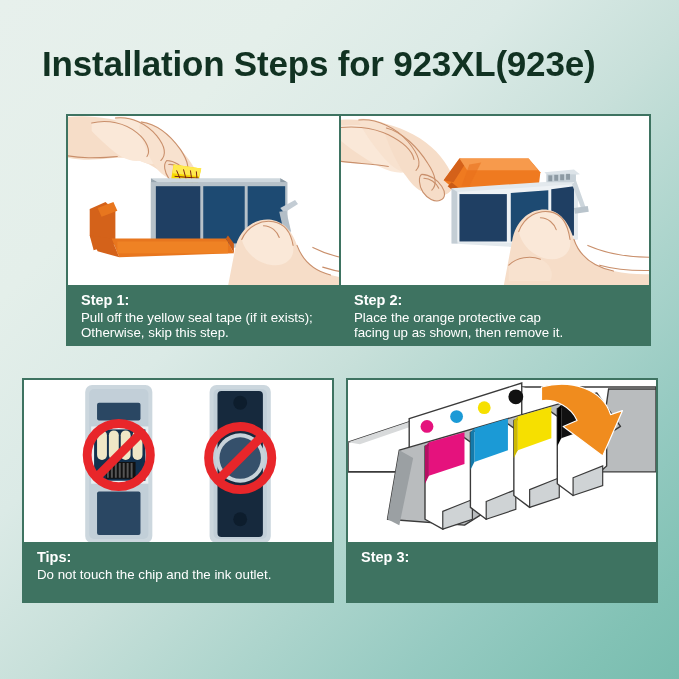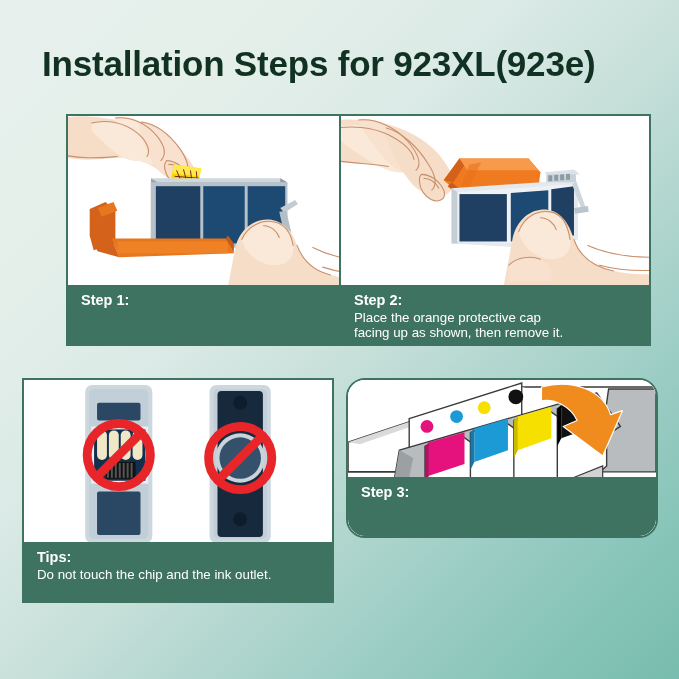--- a/index.html
+++ b/index.html
@@ -50,21 +50,21 @@
   .card {
     position: absolute;
     box-sizing: border-box;
     background: #ffffff;
     border: 2px solid #3e7361;
     overflow: hidden;
   }
   #card-step1 { left: 22px;  top: 114px; width: 312px; height: 232px; margin-left: 44px; }
   #card-step2 { left: 339px; top: 114px; width: 312px; height: 232px; }
   #card-tips  { left: 22px;  top: 378px; width: 312px; height: 225px; }
-  #card-step3 { left: 346px; top: 378px; width: 312px; height: 160px; border-radius: 19px; }
+  #card-step3 { left: 346px; top: 378px; width: 312px; height: 225px; }
 
   .illus {
     position: absolute;
     left: 0; right: 0; top: 0;
     background: #ffffff;
     overflow: hidden;
   }
   #card-step1 .illus, #card-step2 .illus { height: 169px; }
   #card-tips  .illus, #card-step3 .illus { height: 162px; }
 
@@ -177,20 +177,22 @@
             <path d="M232,130 C238,146 250,156 266,160"></path>
             <path d="M248,132 C264,140 286,146 310,146"></path>
             <path d="M258,152 C276,158 300,160 320,159"></path>
             <path d="M198,110 C206,110 212,116 214,122"></path>
           </g>
         </g>
       </svg>
     </div>
     <div class="caption">
       <div class="cap-head">Step 1:</div>
+      <div class="cap-body">Pull off the yellow seal tape (if it exists);
+Otherwise, skip this step.</div>
     </div>
   </div>
 
   <div class="card" id="card-step2">
     <div class="illus">
       <svg viewBox="0 0 312 169" preserveAspectRatio="xMidYMid meet">
         <rect x="0" y="0" width="312" height="169" fill="#ffffff"></rect>
 
         <g>
           <path d="M-10,4 C14,0 44,4 66,14 C86,23 100,36 108,50

